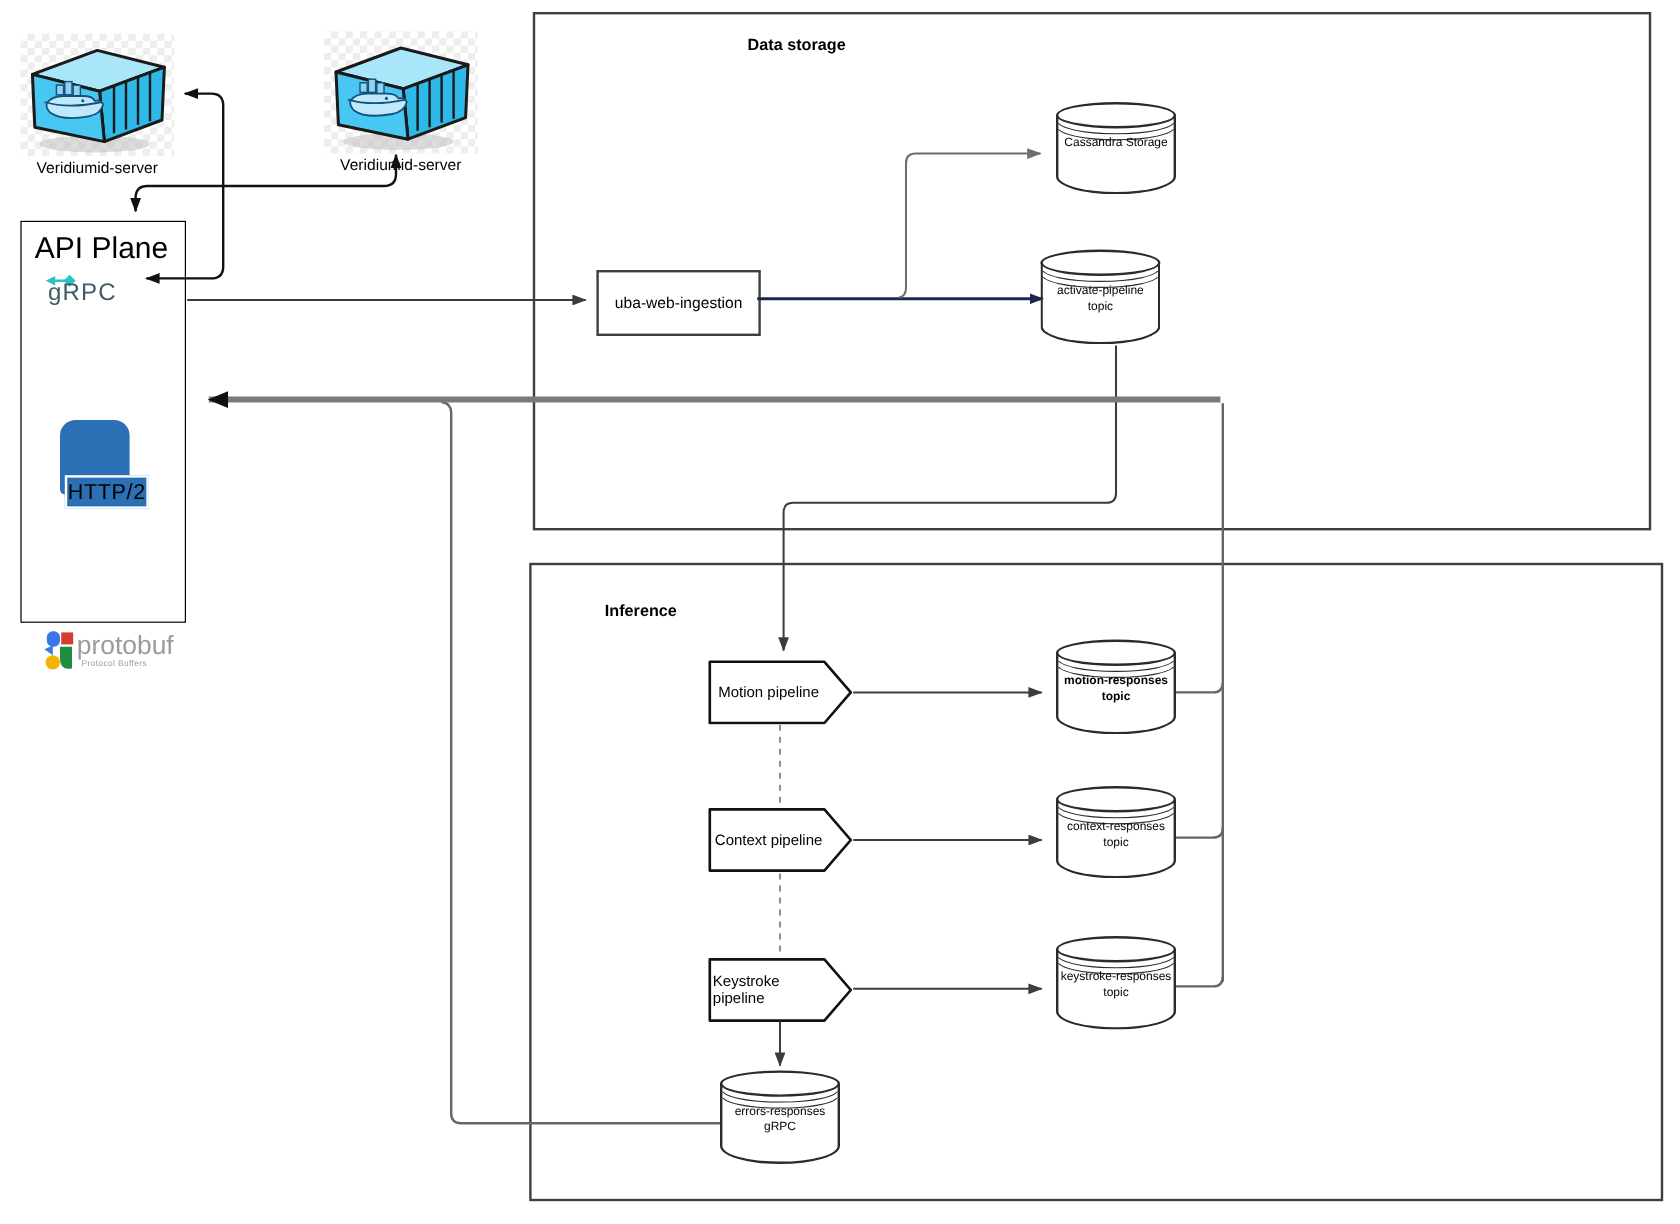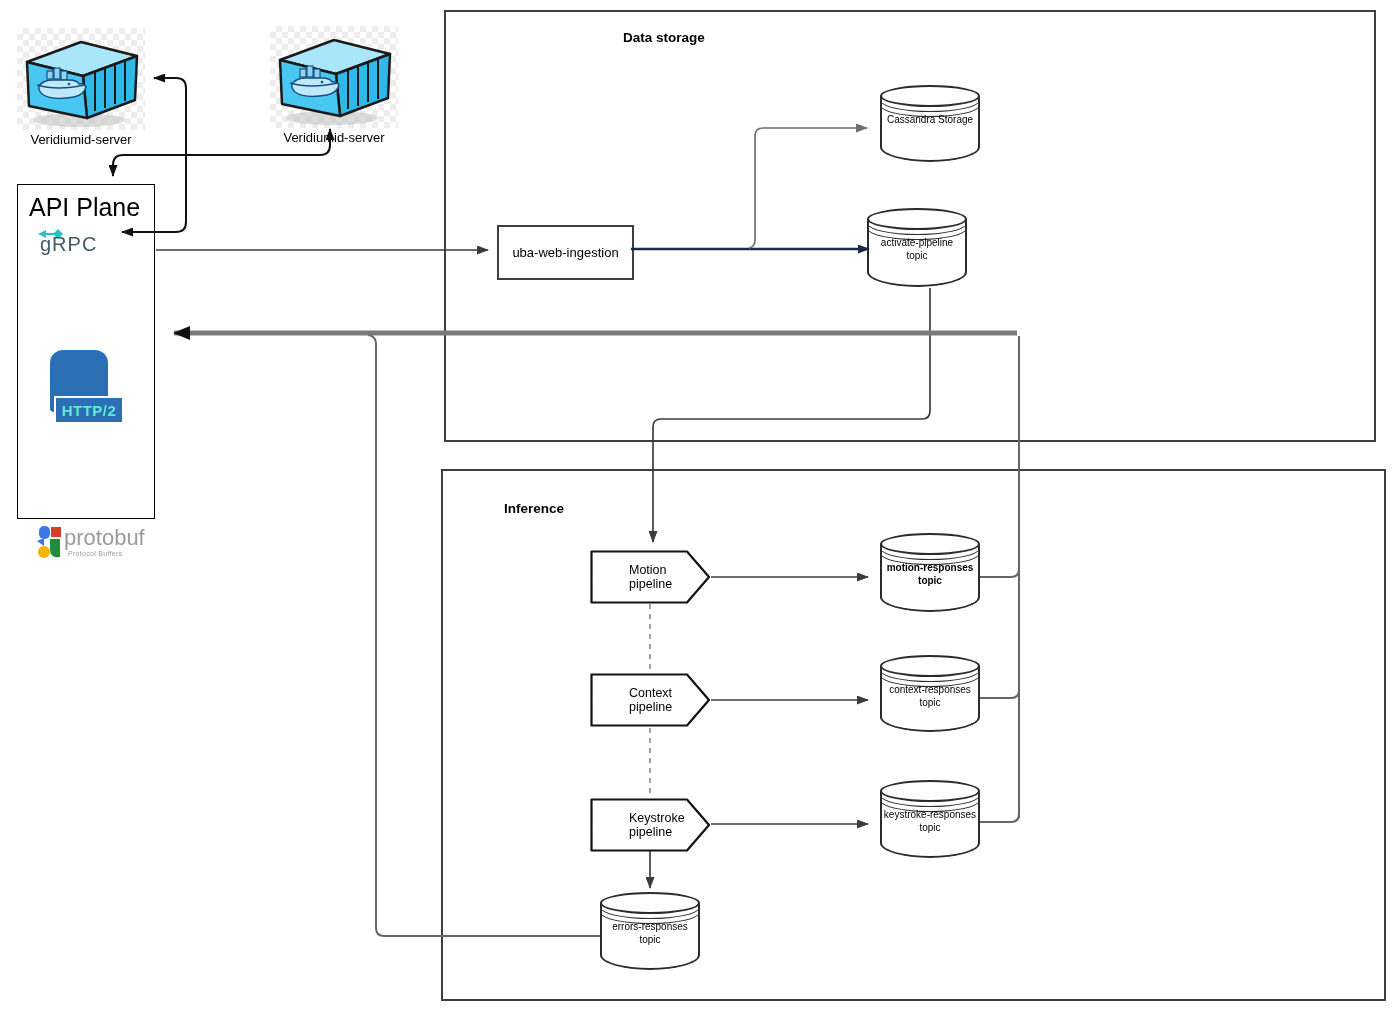--- a/index.html
+++ b/index.html
@@ -26,35 +26,35 @@
     border:2px solid #2b2b2b;border-radius:50%;box-sizing:border-box;}
   .cyl-ring{position:absolute;left:1px;right:1px;height:22px;border:1.6px solid #2b2b2b;
     border-radius:50%;box-sizing:border-box;clip-path:inset(58% 0 0 0);}
   .cyl-label{position:absolute;left:3px;right:3px;top:28px;text-align:center;
     font-size:10px;line-height:1.3;}
 
   
   .pipe{position:absolute;width:121px;height:54px;}
   .pipe svg{position:absolute;inset:0;}
   .pipe-label{position:absolute;left:4px;right:24px;top:0;bottom:0;
-    display:flex;align-items:center;justify-content:center;font-size:12.5px;padding-left:35px;}
+    display:flex;align-items:center;justify-content:center;font-size:12.5px;}
 
   
   .api-plane{position:absolute;left:17px;top:184px;width:138px;height:335px;
     border:1.5px solid #000;background:#fff;box-sizing:border-box;}
   .api-title{position:absolute;left:11px;top:8px;font-size:25px;color:#000;}
   .grpc-logo{position:absolute;left:22px;top:48px;font-size:20px;font-weight:500;
     color:#3f5b66;letter-spacing:1px;}
   .grpc-accent{position:absolute;left:20px;top:43px;}
   .http2-logo{position:absolute;left:30px;top:165px;width:78px;height:90px;}
   .http2-main{position:absolute;left:2px;top:0;width:58px;height:62px;background:#2b6fb5;
     border-radius:13px 13px 13px 4px;}
   .http2-ribbon{position:absolute;left:6px;top:46px;width:66px;height:24px;background:#2b6fb5;
     border:2px solid #fff;display:flex;align-items:center;justify-content:center;}
-  .http2-text{color:#5eead4;font-weight:bold;font-size:15px;letter-spacing:.5px;}
+  .http2-text{color:#000000;font-weight:normal;font-size:18px;letter-spacing:.5px;}
   .pb-logo{position:absolute;left:18px;top:340px;width:110px;height:40px;}
   .pb-text{position:absolute;left:28px;top:0;font-size:22px;color:#9b9b9b;}
   .pb-sub{position:absolute;left:32px;top:25px;font-size:7px;color:#9b9b9b;letter-spacing:.3px;}
 
   
   .docker{position:absolute;width:128px;height:126px;}
   .docker-img{position:absolute;left:0;top:0;width:128px;height:102px;
     background-image:
       linear-gradient(45deg,#ededed 25%,transparent 25%,transparent 75%,#ededed 75%),
       linear-gradient(45deg,#ededed 25%,transparent 25%,transparent 75%,#ededed 75%);
@@ -188,21 +188,21 @@
   <div class="cyl-ring" style="top:10px;"></div>
   <div class="cyl-top"></div>
   <div class="cyl-label">keystroke-responses topic</div>
 </div>
 
 <div class="cyl" style="left:600px;top:892px;height:78px;">
   <div class="cyl-body"></div>
   <div class="cyl-ring" style="top:5px;"></div>
   <div class="cyl-ring" style="top:10px;"></div>
   <div class="cyl-top"></div>
-  <div class="cyl-label">errors-responses topic</div>
+  <div class="cyl-label">errors-responses gRPC</div>
 </div>
 
 <div class="pipe" style="left:590px;top:550px;">
   <svg width="121" height="54" viewBox="0 0 121 54">
     <polygon points="1.5,1.5 97,1.5 119,27 97,52.5 1.5,52.5" fill="#fff" stroke="#111" stroke-width="2.2" stroke-linejoin="round"></polygon>
   </svg>
   <span class="pipe-label">Motion pipeline</span>
 </div>
 
 <div class="pipe" style="left:590px;top:673px;">

